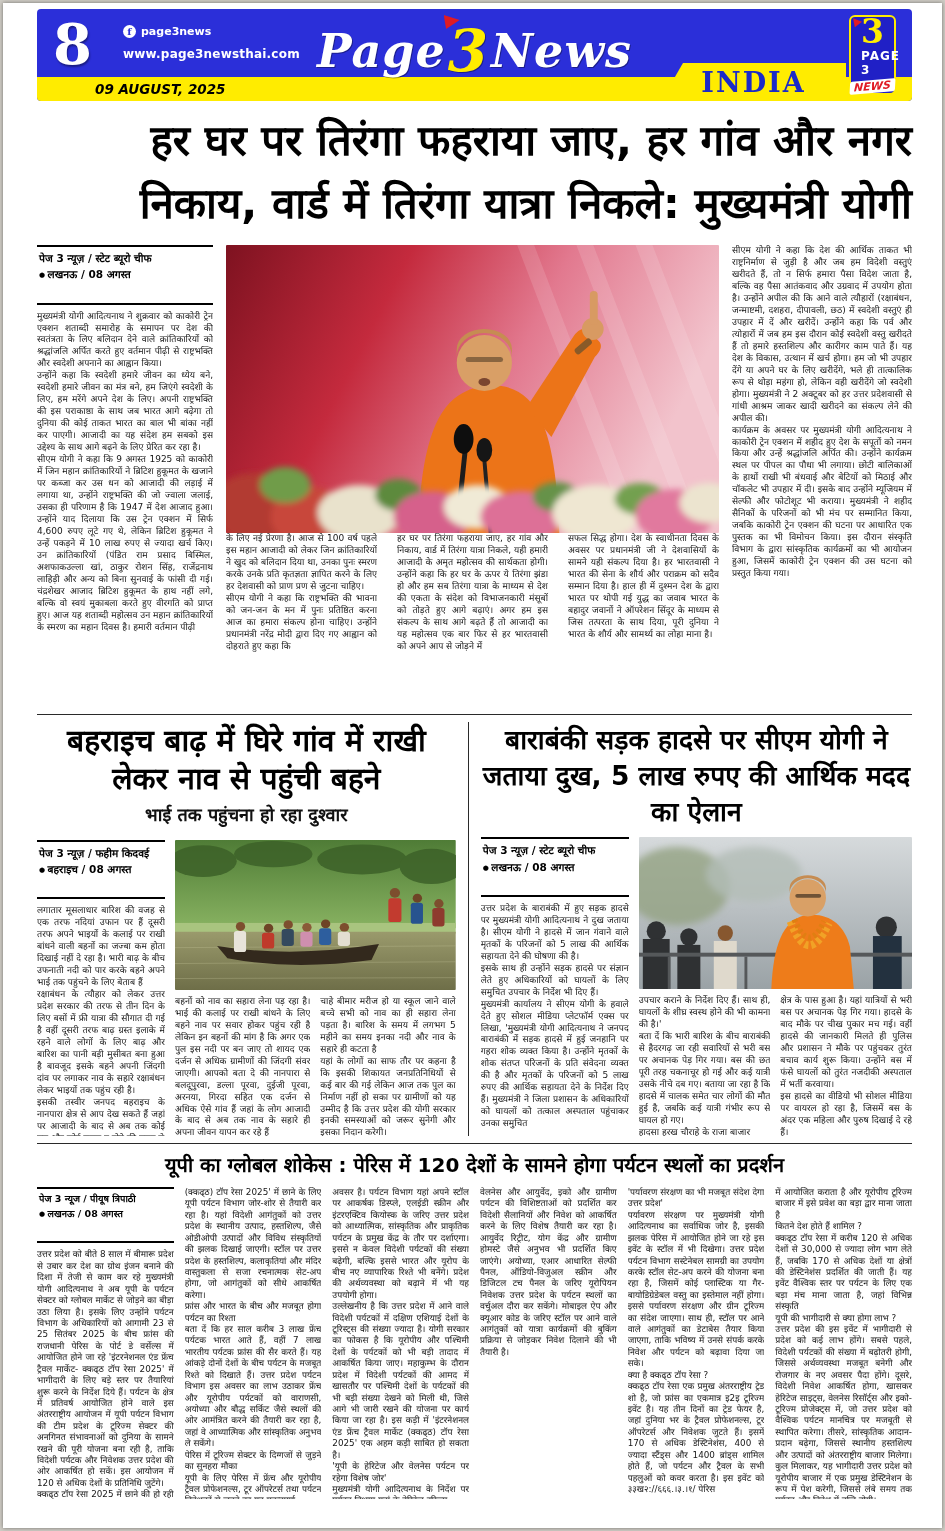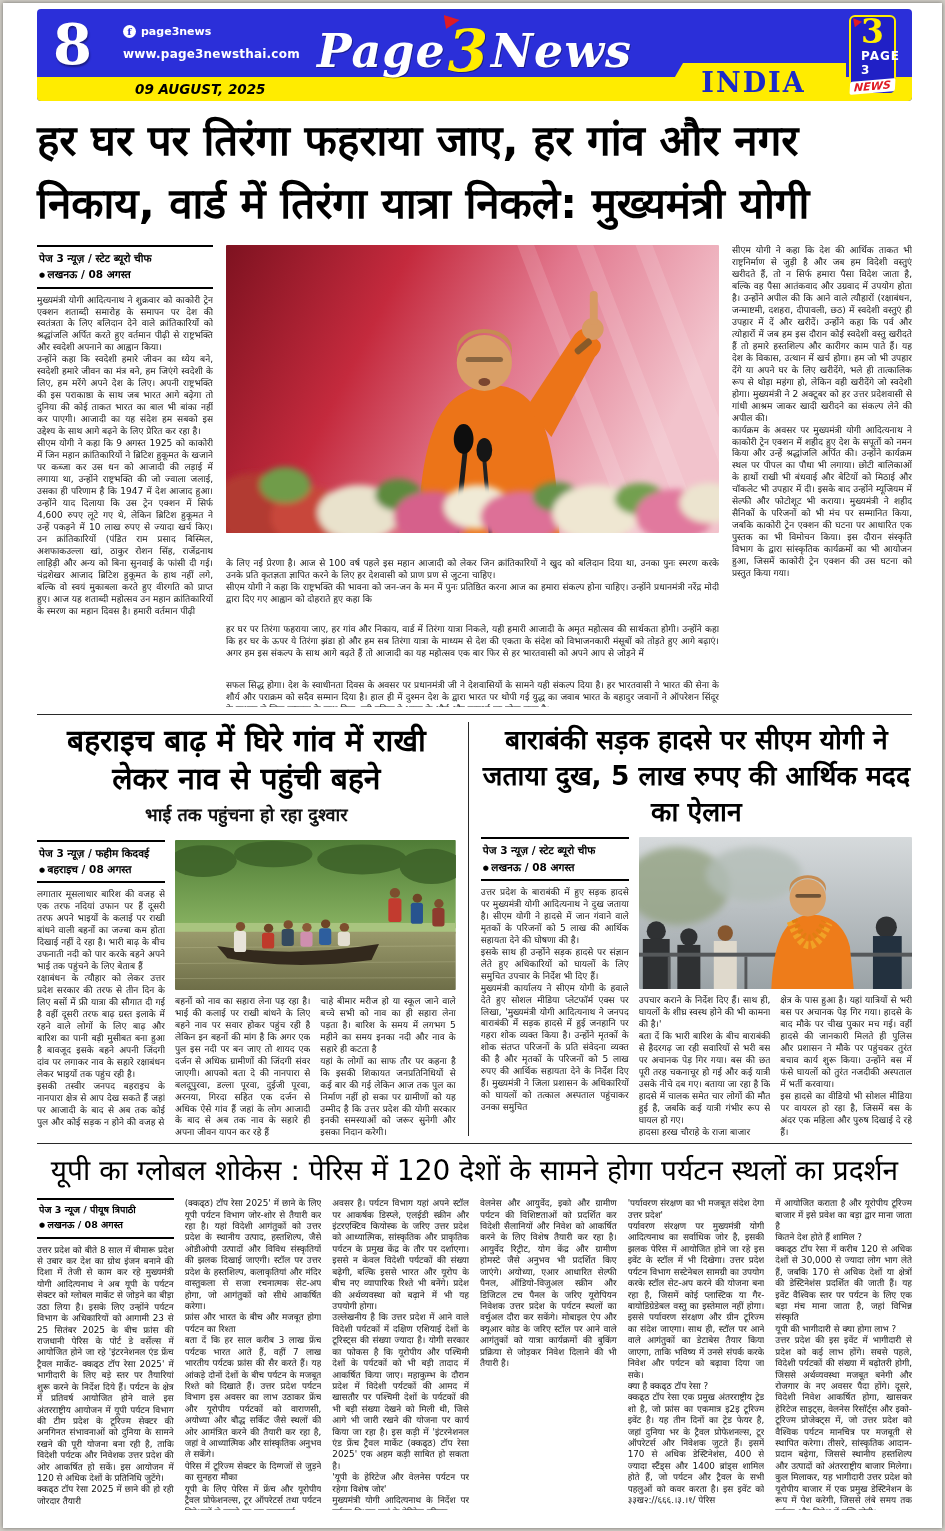--- a/index.html
+++ b/index.html
@@ -32,63 +32,63 @@
     font-size:46px; font-style:italic; letter-spacing:1px; text-shadow:1px 1px 0 rgba(0,0,0,.35);}
   .brand .b3wrap{position:relative; display:inline-block; margin:0 2px;}
   .brand .b3{color:var(--yellow); font-size:58px; position:relative; top:4px;}
   .brand .flag{position:absolute; left:-4px; top:2px; width:16px; height:14px; background:var(--red);
     clip-path:polygon(0 0,100% 35%,15% 100%);}
   .india{position:absolute; right:66px; bottom:0; height:38px; width:185px; background:var(--yellow);
     clip-path:polygon(22px 0,100% 0,100% 100%,0 100%); display:flex; align-items:center;
     justify-content:center; z-index:2;}
   .india span{color:#1b2ac8; font-family:"DejaVu Serif",serif; font-weight:bold; font-size:27px; letter-spacing:2px;}
   .date-strip{position:absolute; left:0; right:0; bottom:0; height:24px; background:var(--yellow);
-    display:flex; align-items:center; z-index:1;padding-left:40px;}
+    display:flex; align-items:center; z-index:1;}
   .date-strip span{padding-left:58px; font-weight:bold; font-size:13.5px; color:#000; font-style:italic;}
   .logo-box{position:absolute; right:16px; top:6px; width:47px; height:80px; background:#2020c6;
     border:2px solid var(--yellow); border-radius:6px; display:flex; flex-direction:column;
     align-items:center; justify-content:center; z-index:4;}
   .logo3{font-size:33px; font-weight:bold; color:var(--yellow); line-height:.9; position:relative;
     font-family:"DejaVu Serif",serif;}
   .logo3::before{content:""; position:absolute; left:-8px; top:1px; width:9px; height:9px;
     background:var(--red); clip-path:polygon(0 0,100% 40%,20% 100%);}
   .logoPage{font-size:12px; color:#fff; letter-spacing:1px; margin-top:2px; font-weight:bold;padding-left:16px;}
   .logoNews{background:#fff; color:var(--red); font-style:italic; font-weight:bold; font-size:11px;
     padding:0 4px; transform:skewX(-8deg) rotate(-5deg); margin-top:3px; border-radius:2px;}
   
-  .main-headline{font-size:42px; font-weight:bold; color:#000; text-align:left; line-height:1.5;
+  .main-headline{font-size:42px; font-weight:bold; color:#000; text-align:right; line-height:1.5;
     margin:8px 0 10px; letter-spacing:0;}
-  .byline{border-top:2px solid #000; border-bottom:2px solid #000; padding:3px 2px 4px;
+  .byline{border-top:2px solid #000; border-bottom:2px solid #000; padding:3px 2px 20px;
     font-weight:bold; font-size:10.5px; line-height:1.55; margin-bottom:6px; color:#000;}
   .byline .loc::before{content:"● "; font-size:7px; position:relative; top:-1px;}
   .body-text{font-size:9px; line-height:1.33; text-align:justify; color:#161616;
     white-space:pre-line; overflow:hidden;}
   
   .main-art{display:grid; grid-template-columns:176px 1fr 180px; gap:13px; height:462px; overflow:hidden;}
   .main-art .fullcol{height:462px;}
   .photo{position:relative; overflow:hidden; border-radius:1px;}
   .photo svg{display:block; width:100%; height:100%;}
   .photo-main{height:288px;}
-  .subcols{display:grid; grid-template-columns:repeat(1,1fr); gap:20px; height:158px; margin-top:25px;}
+  .subcols{display:grid; grid-template-columns:repeat(3,1fr); gap:20px; height:158px; margin-top:0;}
   .hdiv{border:none; border-top:1px solid #2a2a2a; margin:7px 0;}
   
   .row2{display:grid; grid-template-columns:1fr 1px 1.03fr; gap:12px; height:414px; overflow:hidden;}
   .vdiv{background:#2a2a2a; height:100%;}
   .art h2{color:#000;}
   .h2-flood{font-size:30px; line-height:1.28; text-align:center; font-weight:bold;}
   .subhead{font-size:18px; font-weight:bold; text-align:center; margin:3px 0 14px; color:#111;}
   .flood-body{display:grid; grid-template-columns:128px 1fr; gap:10px; height:300px;}
   .photo-flood{height:150px;}
   .subcols2{display:grid; grid-template-columns:1fr 1fr; gap:10px; margin-top:6px; height:142px;}
   .h2-bara{font-size:26.5px; line-height:1.35; text-align:center; font-weight:bold; margin-bottom:8px;}
   .bara-body{display:grid; grid-template-columns:148px 1fr; gap:10px; height:330px;}
   .photo-bara{height:152px;}
   .subcols3{display:grid; grid-template-columns:1fr 1fr; gap:10px; margin-top:6px; height:170px;}
   
-  .h2-tour{font-size:28px; font-weight:normal; text-align:center; line-height:1.4; margin:2px 0 8px; color:#000;}
+  .h2-tour{font-size:20px; font-weight:bold; text-align:center; line-height:1.4; margin:2px 0 8px; color:#000;}
   .tcols{display:grid; grid-template-columns:repeat(6,1fr); gap:11px; height:312px; overflow:hidden;}
   .tcols .body-text{font-size:8.8px; line-height:1.3;}
   .tcols .byline{font-size:9.5px;}
 </style>
 </head>
 <body>
 
 <div class="sheet">
 
   <header class="mast">

